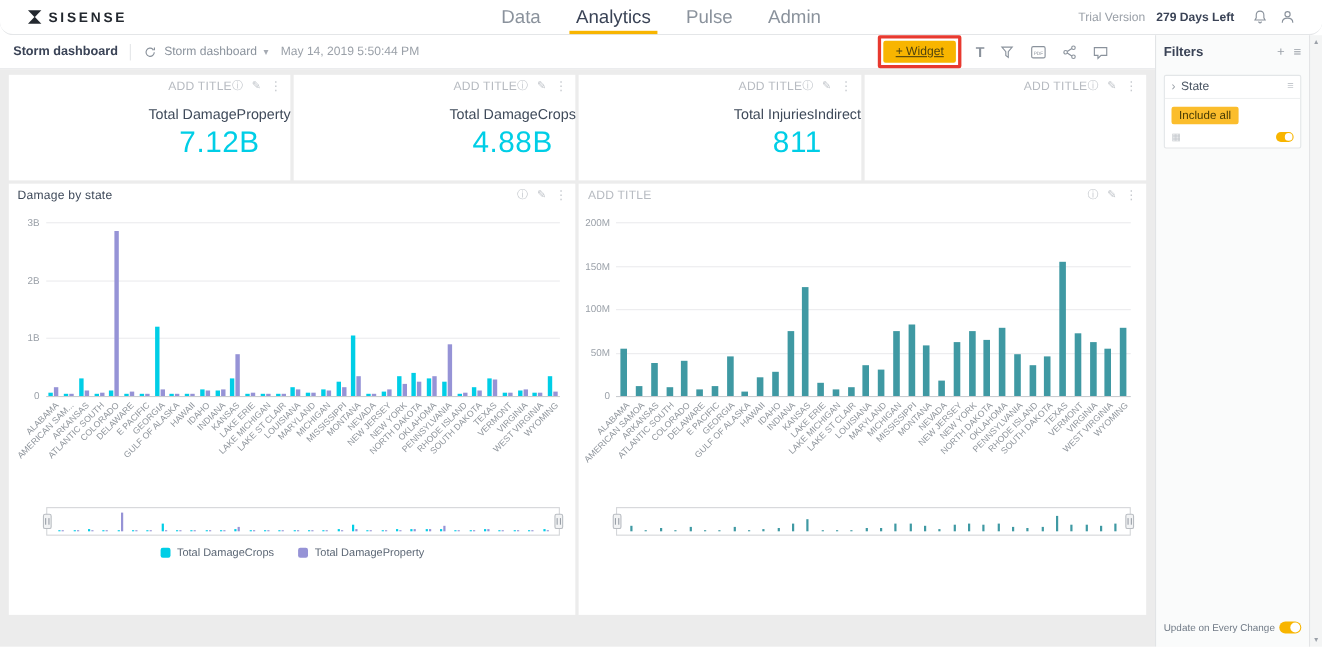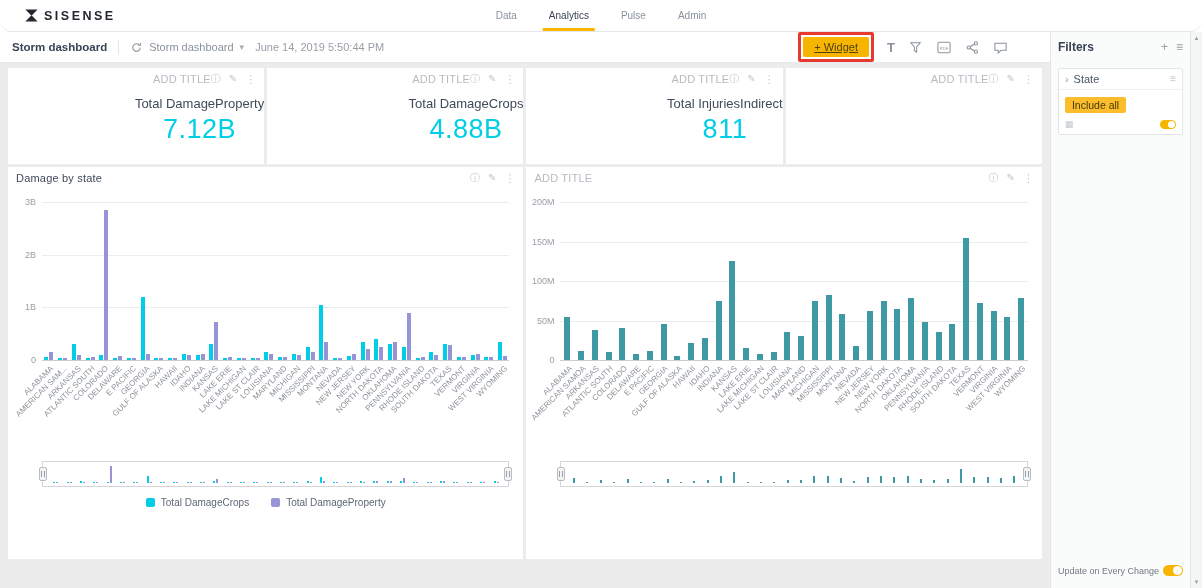--- a/index.html
+++ b/index.html
@@ -5,21 +5,21 @@
   * { margin:0; padding:0; box-sizing:border-box; }
   html,body { width:1202px; height:588px; }
   body { font-family:"Liberation Sans", sans-serif; background:#fff; color:#3a4356; overflow:hidden; }
   .page { width:1202px; height:588px; display:flex; flex-direction:column; }
 
   
   .navbar { flex:0 0 32px; background:#fff; border-bottom:1px solid #e4e6e8; display:flex; align-items:center; padding:0 24px; position:relative; z-index:3;border-radius:12px; }
   .brand { display:flex; align-items:center; gap:5px; cursor:pointer; }
   .brand-text { font-weight:bold; font-size:12.5px; letter-spacing:2.5px; color:#23282f; }
   .nav-center { position:absolute; left:50%; transform:translateX(-50%); height:100%; display:flex; gap:32px; align-items:stretch; }
-  .nav-item { font-size:10px; color:#8a929c; display:flex; align-items:center; position:relative; cursor:pointer; }
+  .nav-item { font-size:17px; color:#8a929c; display:flex; align-items:center; position:relative; cursor:pointer; }
   .nav-item.active { color:#3a4356; }
   .nav-item.active::after { content:""; position:absolute; left:-6px; right:-6px; bottom:0; height:3px; background:#f8b500; }
   .nav-right { margin-left:auto; display:flex; align-items:center; gap:10px; }
   .trial-label { font-size:11px; color:#9aa0a8; }
   .trial-days { font-size:11px; font-weight:bold; color:#3a4356; margin-right:6px; }
   .nav-icon { display:inline-flex; align-items:center; cursor:pointer; }
 
   
   .workspace { flex:1; display:flex; min-height:0; }
   .left-col { flex:1; display:flex; flex-direction:column; min-width:0; }
@@ -119,37 +119,53 @@
         <path d="M1.5 14.5h13L8 7.8z" fill="#23282f"></path>
       </svg>
       <span class="brand-text">SISENSE</span>
     </div>
     <nav class="nav-center">
       <span class="nav-item">Data</span>
       <span class="nav-item active">Analytics</span>
       <span class="nav-item">Pulse</span>
       <span class="nav-item">Admin</span>
     </nav>
+    <div class="nav-right">
+      <span class="trial-label">Trial Version</span>
+      <span class="trial-days">279 Days Left</span>
+      <span class="nav-icon">
+        <svg width="15" height="15" viewBox="0 0 16 16" fill="none" stroke="#8a929c" stroke-width="1.1">
+          <path d="M8 2.2c-2.3 0-3.7 1.7-3.7 3.9v2.7L3.1 10.9h9.8L11.7 8.8V6.1c0-2.2-1.4-3.9-3.7-3.9z"></path>
+          <path d="M6.7 12.4a1.3 1.3 0 0 0 2.6 0"></path>
+        </svg>
+      </span>
+      <span class="nav-icon">
+        <svg width="15" height="15" viewBox="0 0 16 16" fill="none" stroke="#8a929c" stroke-width="1.1">
+          <circle cx="8" cy="5.2" r="2.5"></circle>
+          <path d="M2.9 13.5c0-3 2.3-4.4 5.1-4.4s5.1 1.4 5.1 4.4"></path>
+        </svg>
+      </span>
+    </div>
   </header>
 
   <div class="workspace">
     <div class="left-col">
 
       <div class="dash-toolbar">
         <span class="dash-title">Storm dashboard</span>
         <span class="tb-divider"></span>
         <span class="dash-select">
           <svg width="13" height="13" viewBox="0 0 16 16" fill="none" stroke="#8a929c" stroke-width="1.3">
             <path d="M12.6 8a4.6 4.6 0 1 1-1.4-3.3"></path>
             <path d="M12.8 2.6v2.6h-2.6"></path>
           </svg>
           <span>Storm dashboard</span>
           <span class="chev-down">▾</span>
         </span>
-        <span class="timestamp">June 14, 2019 5:50:44 PM</span>
+        <span class="timestamp">May 14, 2019 5:50:44 PM</span>
 
         <div class="tb-right">
           <span class="annotation">
             <button class="widget-btn">+ Widget</button>
           </span>
           <span class="tb-icon">
             <span class="t-glyph">T</span>
           </span>
           <span class="tb-icon">
             <svg width="15" height="15" viewBox="0 0 16 16" fill="none" stroke="#8a929c" stroke-width="1.1">

